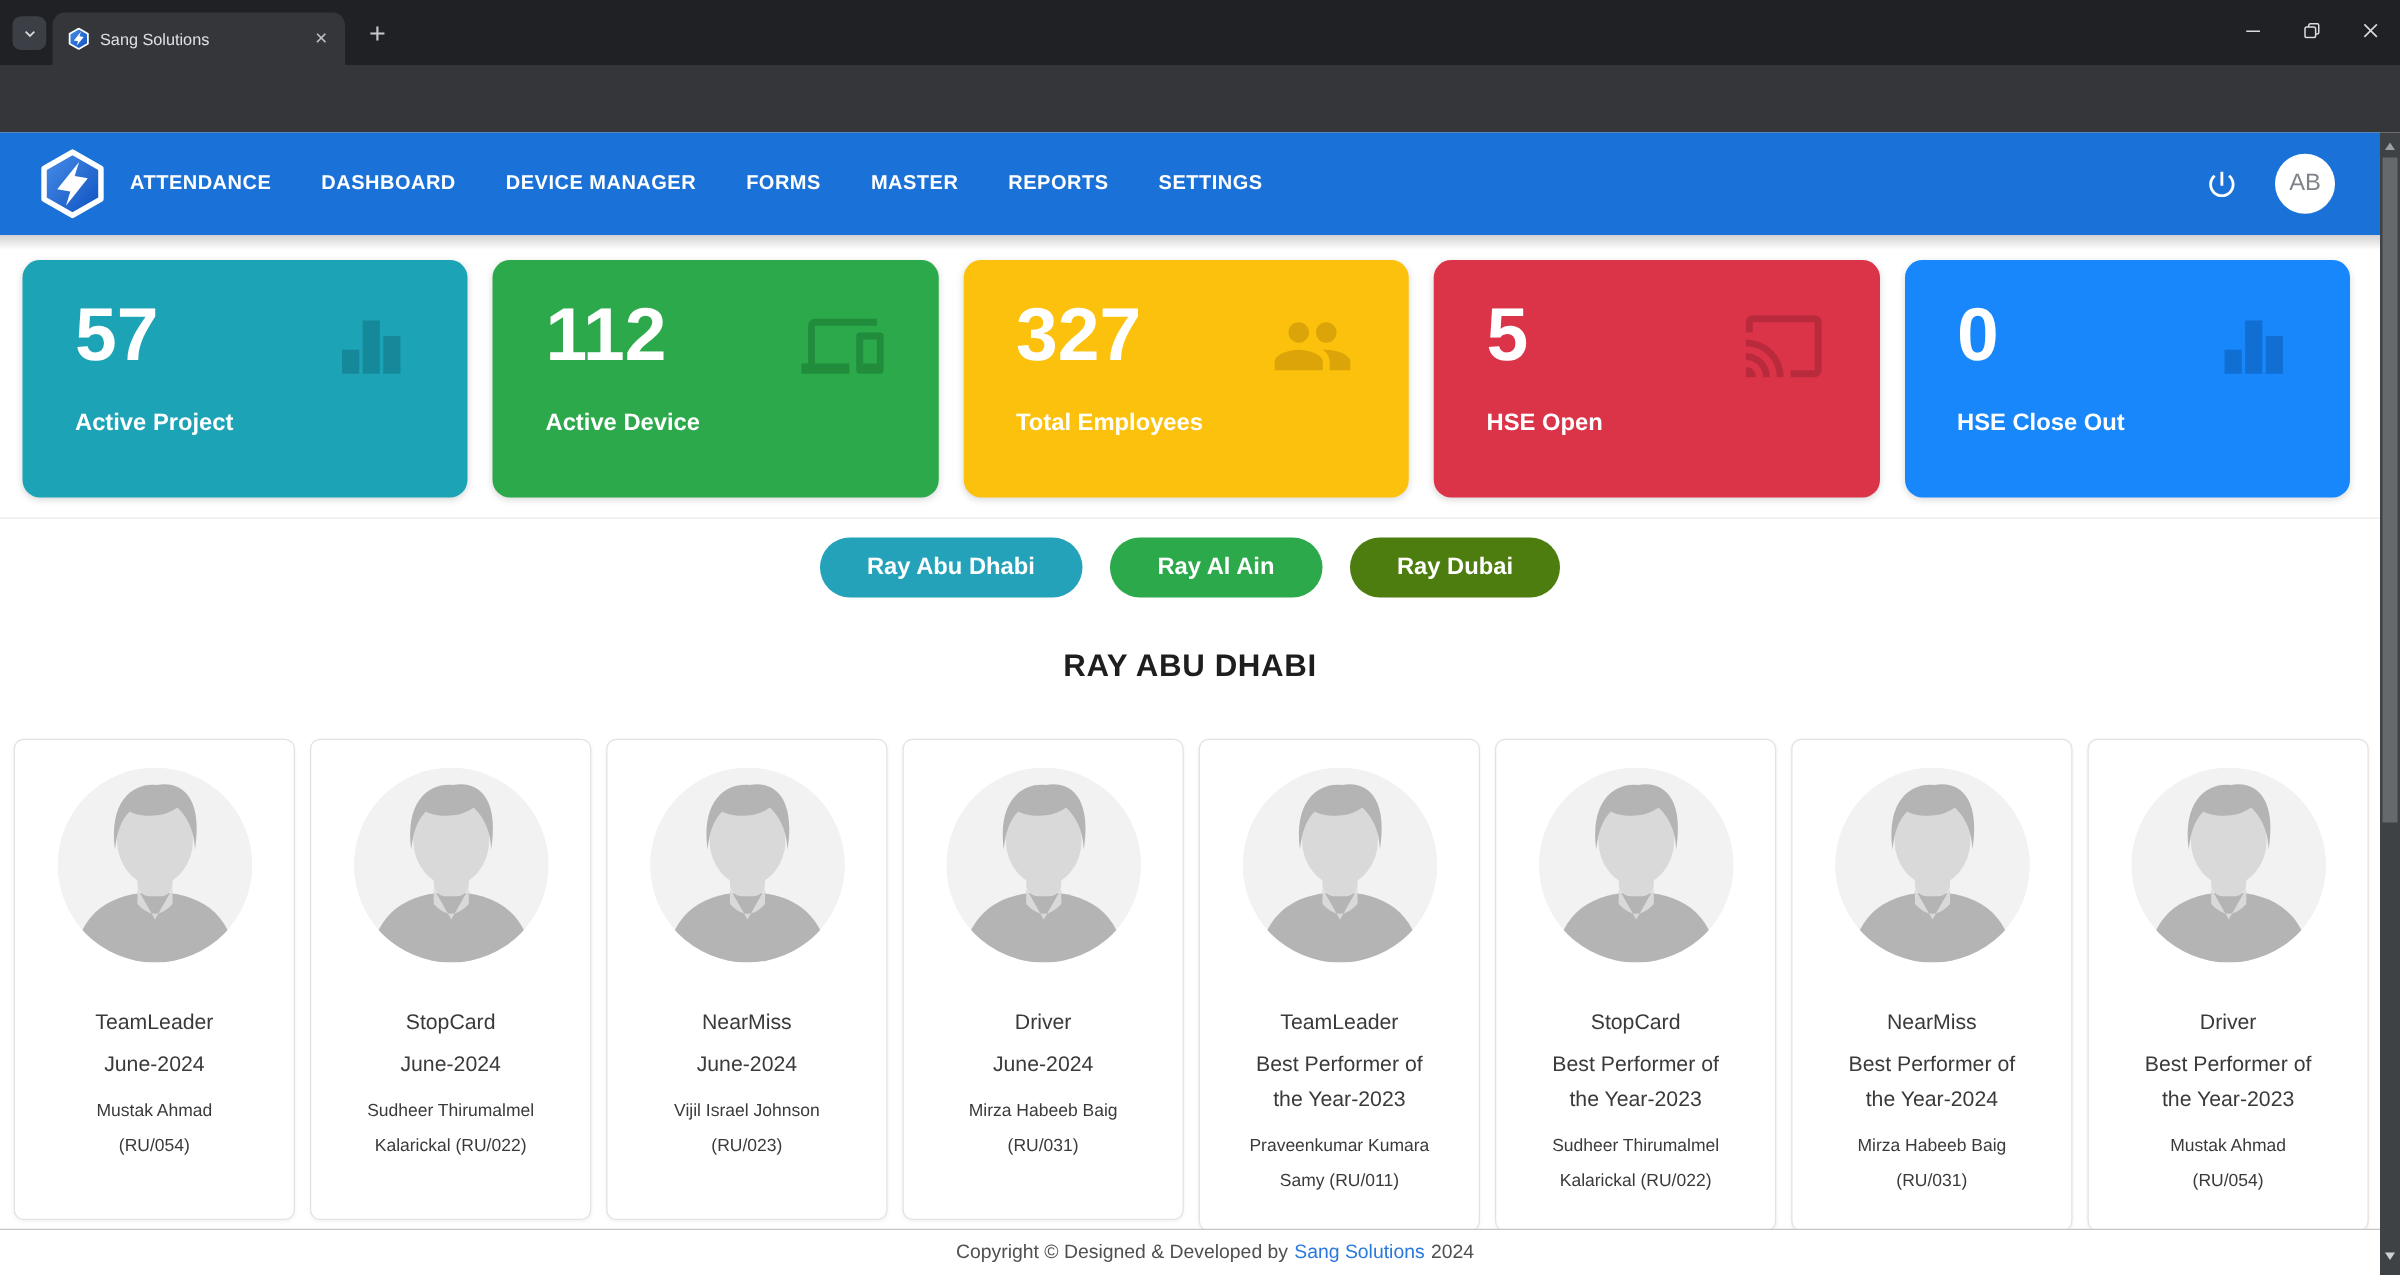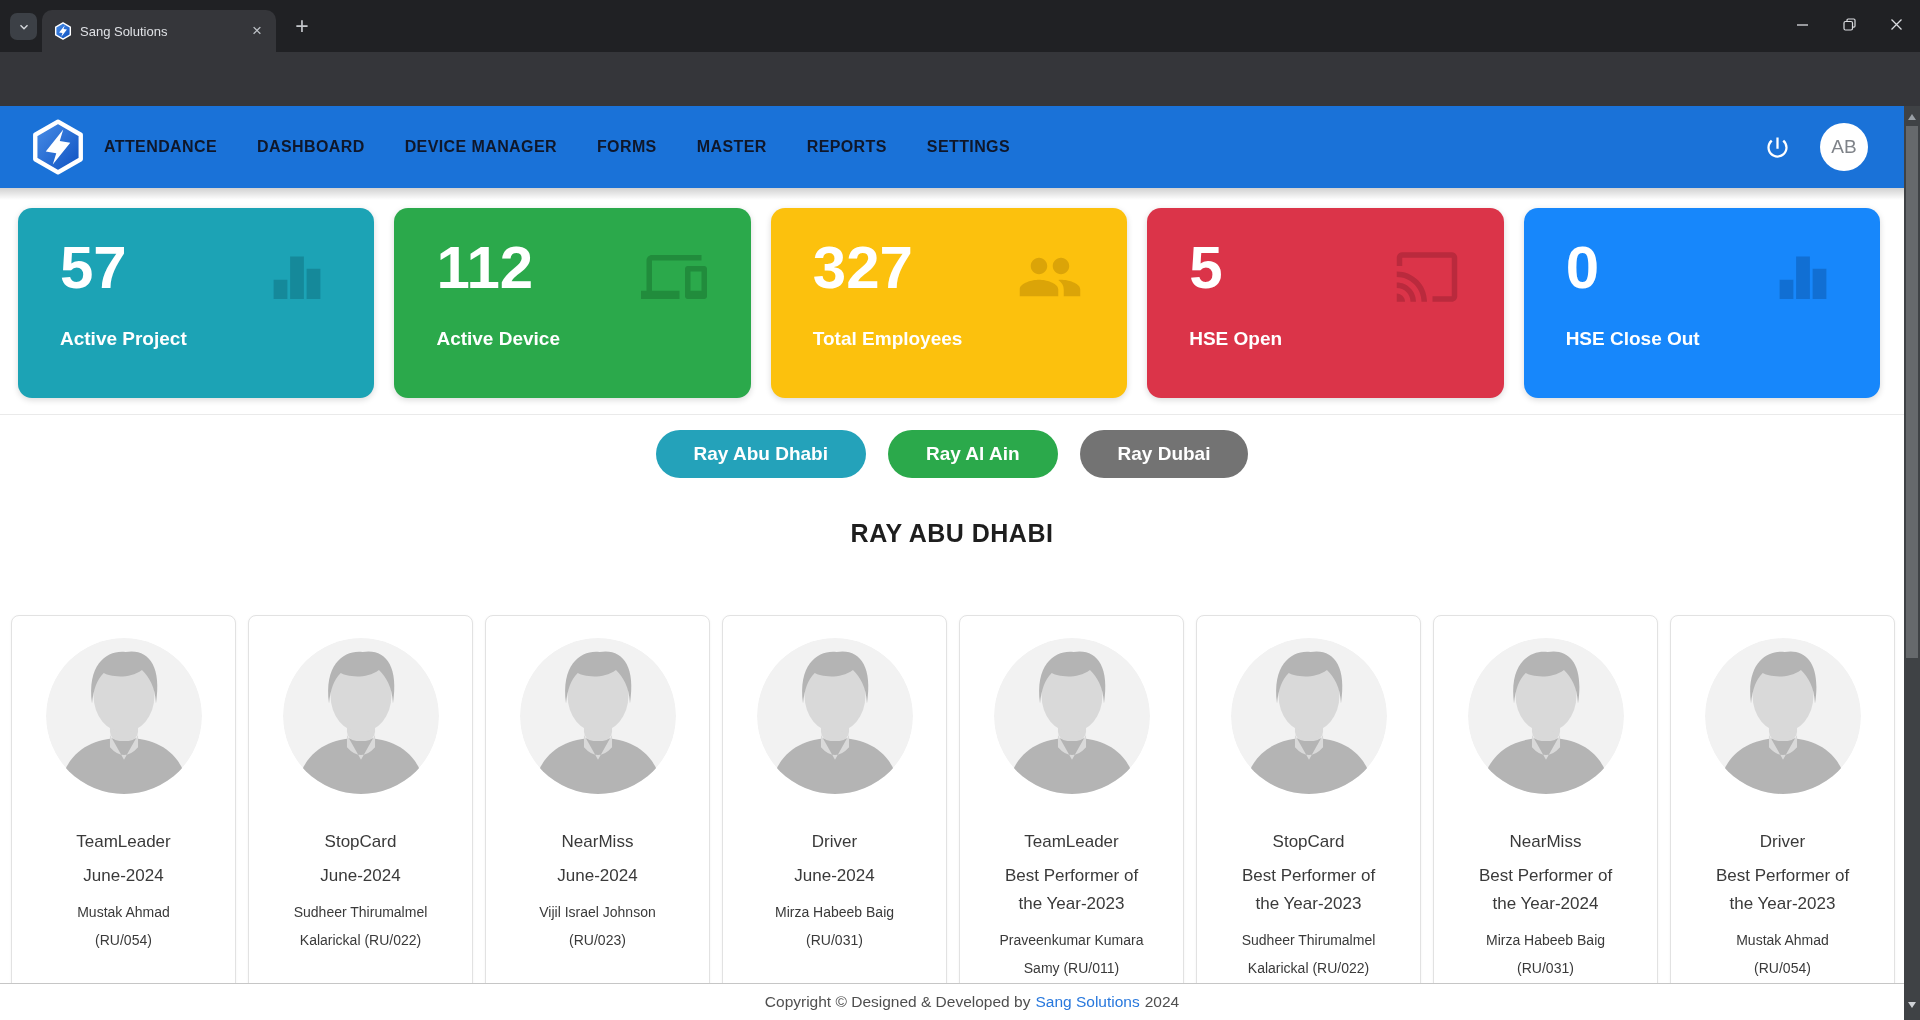--- a/index.html
+++ b/index.html
@@ -33,21 +33,21 @@
   #star-ico { right:38px; top:7px; width:22px; height:22px; color:#c7cacf; }
   #profile { left:1824px; top:65px; width:28px; height:28px; border-radius:50%;
              background:#7680cc; color:#fff; font-size:13px; font-weight:600;
              display:flex; align-items:center; justify-content:center; }
   #menu-dots { left:1880px; top:67px; width:20px; height:20px; color:#c7cacf; }
 
   
   #navbar { left:0; top:106px; width:1904px; height:82px; background:#1a72d8; }
   #app-logo { left:30px; top:12px; width:56px; height:58px; }
   #mainmenu { left:104px; top:0; height:82px; display:flex; align-items:center; gap:40px; }
-  .mitem { color:#0f172a; font-size:16px; font-weight:bold; letter-spacing:.4px; white-space:nowrap; }
+  .mitem { color:#ffffff; font-size:16px; font-weight:bold; letter-spacing:.4px; white-space:nowrap; }
   #power { left:1764px; top:28px; width:27px; height:27px; color:#fff; }
   #user-ab { left:1820px; top:17px; width:48px; height:48px; border-radius:50%; background:#fff;
              color:#7f8389; font-size:19px; display:flex; align-items:center; justify-content:center; }
   #nav-shadow { left:0; top:188px; width:1904px; height:12px;
                 background:linear-gradient(rgba(0,0,0,.18), rgba(0,0,0,0)); }
 
   
   #stats { left:18px; top:208px; width:1862px; display:flex; gap:20px; }
   .scard { flex:1 1 0; height:190px; border-radius:14px; position:relative; color:#fff;
            box-shadow:0 2px 6px rgba(0,0,0,.15); }
@@ -64,21 +64,21 @@
 
   
   #pills { left:0; top:430px; width:1904px; display:flex; justify-content:center; gap:22px; }
   .pill { height:48px; border-radius:24px; padding:0 38px; color:#fff; font-size:19px;
           font-weight:600; display:flex; align-items:center; border:none; }
 
   #section-title { left:0; top:519px; width:1904px; text-align:center; font-size:25px;
                    font-weight:bold; color:#1e1e1e; letter-spacing:.5px; }
 
   
-  #employees { left:11px; top:591px; width:1632px; display:flex; gap:12px; align-items:flex-start;margin-top:24px; }
+  #employees { left:11px; top:591px; width:1632px; display:flex; gap:12px; align-items:flex-start; }
   .ecard { flex:0 0 225px; min-height:385px; background:#fff; border:1px solid #e2e2e2;
            border-radius:8px; padding:22px 12px 26px; text-align:center;
            box-shadow:0 1px 3px rgba(0,0,0,.05); }
   .avatar { width:156px; height:156px; margin:0 auto; }
   .ecard .role   { margin:34px auto 0; font-size:17px; color:#3a3a3a; line-height:28px; }
   .ecard .period { margin:6px auto 0; max-width:150px; font-size:17px; color:#3a3a3a; line-height:28px; }
   .ecard .name   { margin:8px auto 0; max-width:150px; font-size:14px; color:#3a3a3a; line-height:28px; }
 
   
   #footer { left:0; top:983px; width:1904px; height:37px; background:#fff; border-top:1px solid #c6c6c6;
@@ -261,21 +261,21 @@
   </div>
 
 <div id="divider" class="abs"></div>
 
 <div id="pills" class="abs">
 
     <button class="pill" style="background: rgb(36, 162, 186);">Ray Abu Dhabi</button>
 
     <button class="pill" style="background: rgb(43, 169, 75);">Ray Al Ain</button>
 
-    <button class="pill" style="background: #737373; text-align: right;">Ray Dubai</button>
+    <button class="pill" style="background: #4d7c0f; text-align: right;">Ray Dubai</button>
   </div>
 
 <h2 id="section-title" class="abs">RAY ABU DHABI</h2>
 
 <div id="employees" class="abs">
 
     <div class="ecard">
       <svg class="avatar" viewBox="0 0 100 100">
         <defs>
           <clipPath id="avclip">

